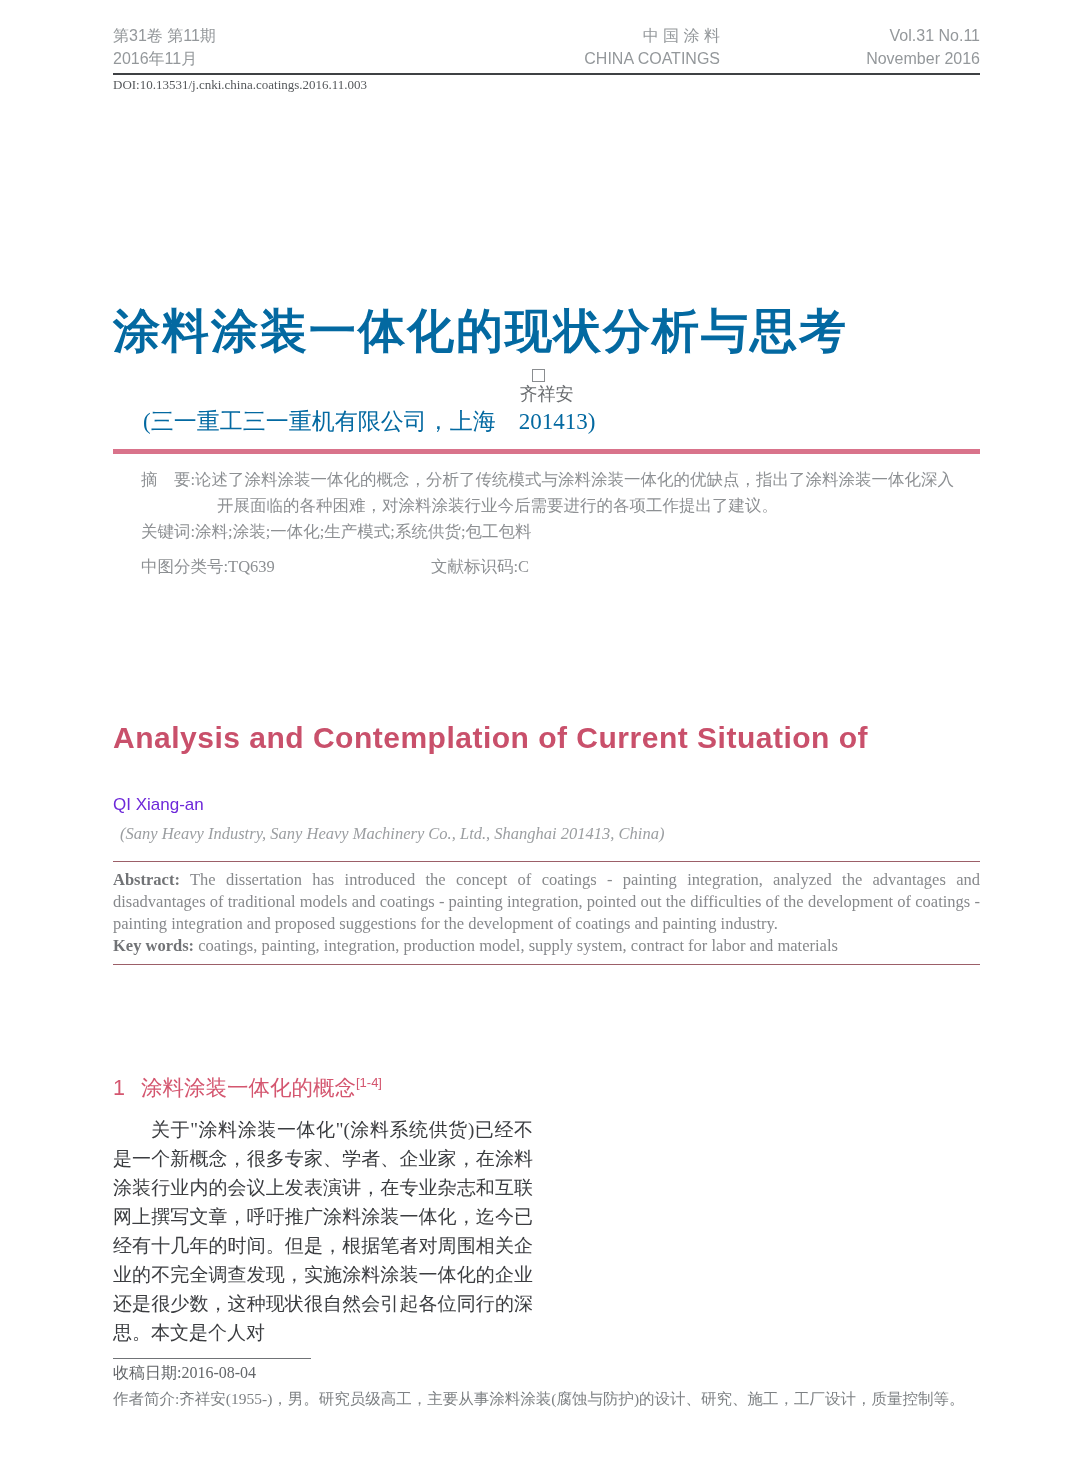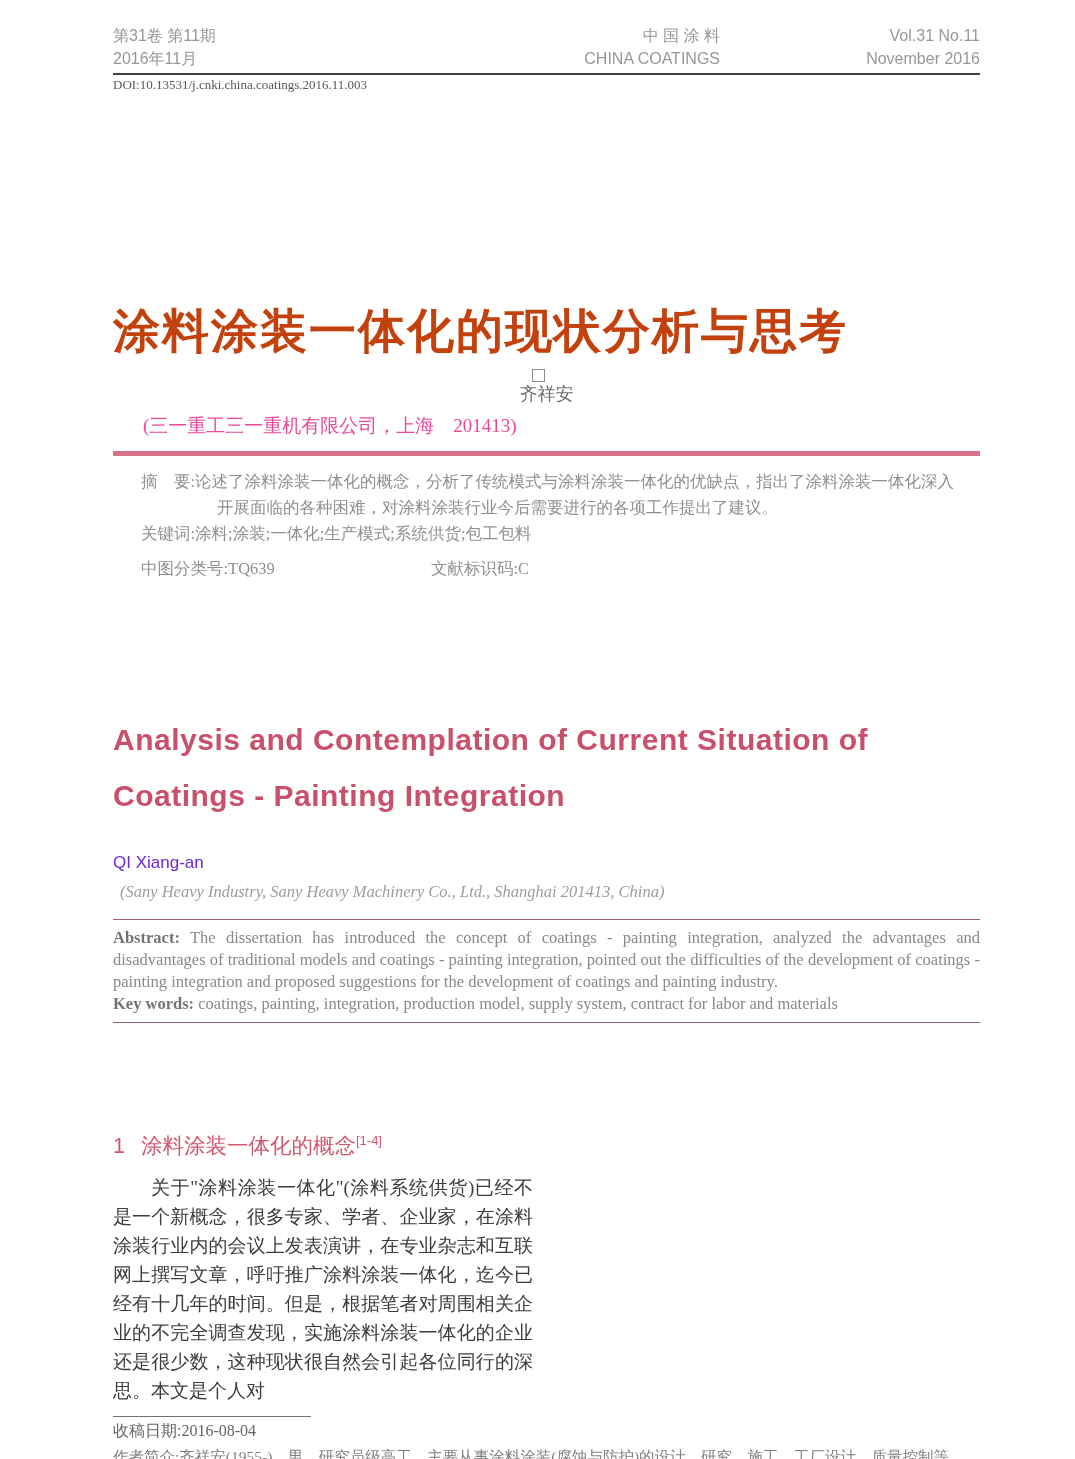--- a/index.html
+++ b/index.html
@@ -32,21 +32,21 @@
   .doi {
     margin-top: 2px;
     color: #55585b;
     font-size: 13px;
     font-family: Liberation Serif, serif;
   }
 
   
   .title-cn {
     margin-top: 212px;
-    color: #c2410c;
+    color: #0369a1;
     font-family: "Liberation Sans", "DejaVu Sans", sans-serif;
     font-weight: bold;
     font-size: 47px;
     letter-spacing: 2px;
     line-height: 1.1;
   }
   .author-row {
     margin-top: 12px;
     display: flex;
     align-items: center;
@@ -54,24 +54,23 @@
     font-size: 18px;
     flex-direction: column;
   }
   .author-square {
     display: inline-block;
     width: 13px; height: 13px;
     border: 1.5px solid #8a8d90;
     margin-right: 16px;
   }
   .affil-cn {
-    margin-top: 7px;
     margin-left: 30px;
-    color: #ec4899;
-    font-size: 19px;
+    color: #0369a1;
+    font-size: 23px;
   }
   .thick-rule {
     margin-top: 12px;
     height: 5px;
     background: #d9738b;
   }
 
   
   .cn-abstract {
     margin-top: 13px;
@@ -187,21 +186,21 @@
 
     <div class="cn-abstract">
       <p class="hang"><span class="lbl">摘　要:</span><span>论述了涂料涂装一体化的概念，分析了传统模式与涂料涂装一体化的优缺点，指出了涂料涂装一体化深入开展面临的各种困难，对涂料涂装行业今后需要进行的各项工作提出了建议。</span></p>
       <p><span>关键词:</span><span>涂料;涂装;一体化;生产模式;系统供货;包工包料</span></p>
       <p class="meta-row">
         <span class="m1">中图分类号:TQ639</span>
         <span class="m2">文献标识码:C</span>
       </p>
     </div>
 
-    <h2 class="title-en"><span>Analysis and Contemplation of Current Situation of</span><br><span>Coatings - Painting Integration</span></h2>
+    <h2 class="title-en"><span>Analysis and Contemplation of Current Situation of</span><br></h2>
     <div class="author-en">QI Xiang-an</div>
     <div class="affil-en">(Sany Heavy Industry, Sany Heavy Machinery Co., Ltd., Shanghai 201413, China)</div>
 
     <div class="thin-rule r1"></div>
     <div class="en-abstract">
       <p><span class="lbl">Abstract:</span><span> The dissertation has introduced the concept of coatings - painting integration, analyzed the advantages and disadvantages of traditional models and coatings - painting integration, pointed out the difficulties of the development of coatings - painting integration and proposed suggestions for the development of coatings and painting industry.</span></p>
       <p><span class="lbl">Key words:</span><span> coatings, painting, integration, production model, supply system, contract for labor and materials</span></p>
     </div>
     <div class="thin-rule r2"></div>
 

